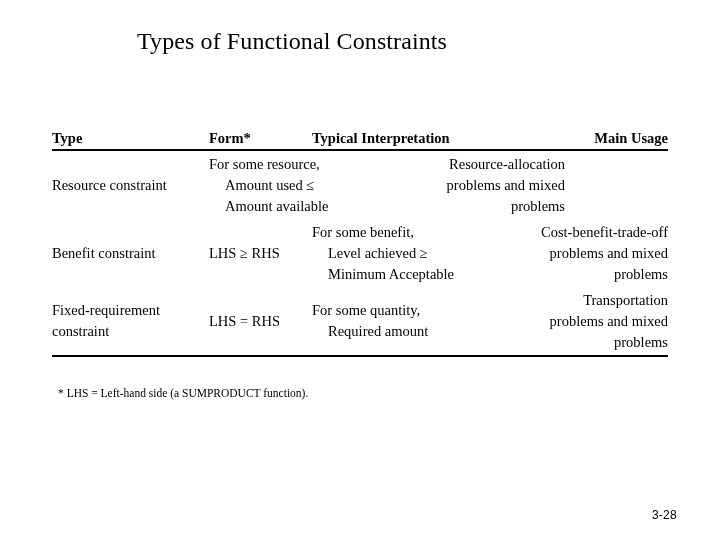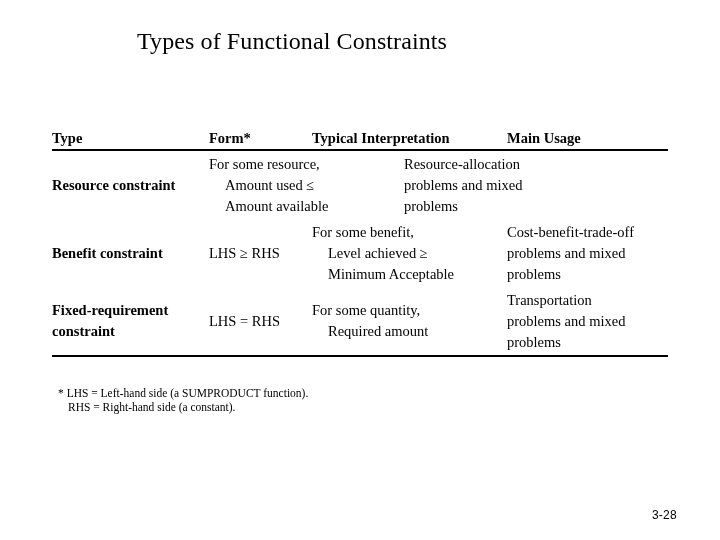--- a/index.html
+++ b/index.html
@@ -72,24 +72,24 @@
     display: flex;
     align-items: center;
     min-height: 68px;
   }
   .trow .cell {
     font-size: 14.5px;
     line-height: 21px;
   }
 
   
-  .c1 { width: 157px; padding-right: 4px; box-sizing: border-box; font-weight: bold; }
+  .c1 { width: 157px; padding-right: 4px; box-sizing: border-box; }
   .c2 { width: 103px; padding-right: 4px; box-sizing: border-box; }
   .c3 { width: 195px; padding-right: 4px; box-sizing: border-box; }
-  .c4 { width: 161px; box-sizing: border-box; }
+  .c4 { width: 161px; box-sizing: border-box; text-align: right; }
 
   
   .interp .line1 { margin-left: 0px; }
   .interp .line2,
   .interp .line3 { margin-left: 16px; }
 
   .nowrap { white-space: nowrap; }
 
   
   .footnote {
@@ -184,18 +184,17 @@
         <div class="nowrap">problems</div>
       </div>
     </div>
 
     <div class="rule rule-bottom"></div>
 
   </div>
 
   <div class="footnote">
     <div class="fn-line1">* LHS = Left-hand side (a SUMPRODUCT function).</div>
-    <div class="fn-line2">RHS = Right-hand side (a constant).</div>
   </div>
 
   <div class="page-number">3-28</div>
 
 </div>
 
 </body></html>

